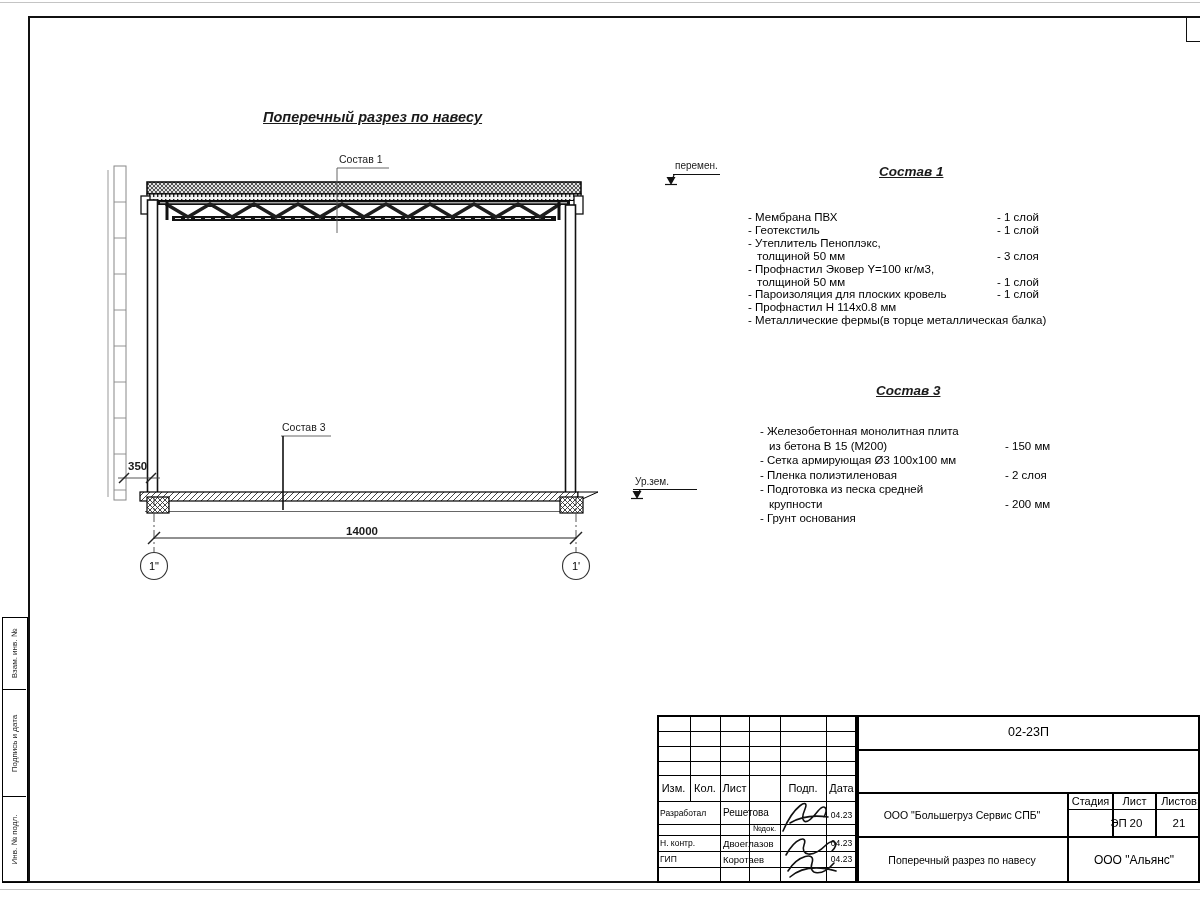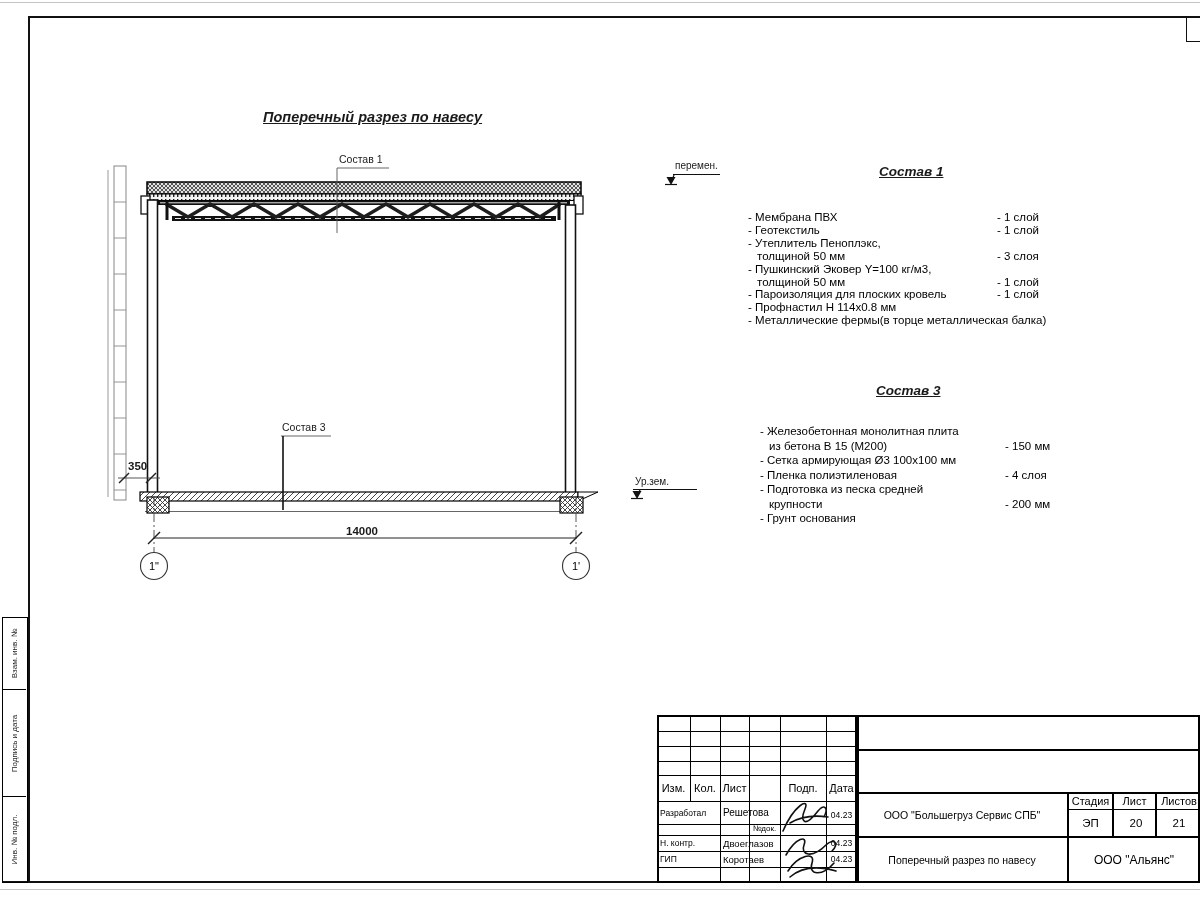--- a/index.html
+++ b/index.html
@@ -153,33 +153,33 @@
   <div class="lbl small" style="left:635px;top:476px;">Ур.зем.</div>
   <div class="bubble-label" style="left:139px;top:560px;">1"</div>
   <div class="bubble-label" style="left:561px;top:560px;">1'</div>
 
   <div class="lbl sostav-title" style="left:879px;top:164px;">Состав 1</div>
   <div class="list" style="left:748px;top:211px;">
     <div class="li"><span>- Мембрана ПВХ</span><span class="val">- 1 слой</span></div>
     <div class="li"><span>- Геотекстиль</span><span class="val">- 1 слой</span></div>
     <div class="li"><span>- Утеплитель Пеноплэкс,</span></div>
     <div class="li"><span class="ind">толщиной 50 мм</span><span class="val">- 3 слоя</span></div>
-    <div class="li"><span>- Пушкинский Эковер Y=100 кг/м3,</span></div>
+    <div class="li"><span>- Профнастил Эковер Y=100 кг/м3,</span></div>
     <div class="li"><span class="ind">толщиной 50 мм</span><span class="val">- 1 слой</span></div>
     <div class="li"><span>- Пароизоляция для плоских кровель</span><span class="val">- 1 слой</span></div>
     <div class="li"><span>- Профнастил Н 114х0.8 мм</span></div>
     <div class="li"><span>- Металлические фермы(в торце металлическая балка)</span></div>
   </div>
 
   <div class="lbl sostav-title" style="left:876px;top:383px;">Состав 3</div>
   <div class="list list3" style="left:760px;top:424px;">
     <div class="li"><span>- Железобетонная  монолитная плита</span></div>
     <div class="li"><span class="ind">из бетона В 15 (М200)</span><span class="val">- 150 мм</span></div>
     <div class="li"><span>- Сетка армирующая Ø3 100х100 мм</span></div>
-    <div class="li"><span>- Пленка полиэтиленовая</span><span class="val">-  4 слоя</span></div>
+    <div class="li"><span>- Пленка полиэтиленовая</span><span class="val">-  2 слоя</span></div>
     <div class="li"><span>- Подготовка из песка средней</span></div>
     <div class="li"><span class="ind">крупности</span><span class="val">- 200 мм</span></div>
     <div class="li"><span>- Грунт основания</span></div>
   </div>
 
   <div class="abs" style="left:657px;top:715px;width:543px;height:168px;">
 
     <div class="abs" style="left:0;top:0;width:200px;height:168px;border:2px solid #000;box-sizing:border-box;"></div>
 
     <div class="cellline" style="left:33px;top:0;width:1px;height:86px;"></div>
@@ -225,24 +225,25 @@
 
     <div class="abs" style="left:200px;top:0;width:343px;height:168px;border:2px solid #000;box-sizing:border-box;"></div>
     <div class="cellline" style="left:200px;top:34px;width:343px;height:2px;"></div>
     <div class="cellline" style="left:200px;top:77px;width:343px;height:2px;"></div>
     <div class="cellline" style="left:200px;top:121px;width:343px;height:2px;"></div>
     <div class="cellline" style="left:410px;top:77px;width:2px;height:91px;"></div>
     <div class="cellline" style="left:455px;top:77px;width:2px;height:46px;"></div>
     <div class="cellline" style="left:498px;top:77px;width:2px;height:46px;"></div>
     <div class="cellline" style="left:410px;top:94px;width:133px;height:1px;"></div>
 
+    <div class="tb-text" style="left:200px;top:0;width:343px;height:34px;font-size:12.5px;">02-23П</div>
     <div class="tb-text" style="left:200px;top:78px;width:210px;height:43px;font-size:10.5px;">ООО "Большегруз Сервис СПБ"</div>
     <div class="tb-text" style="left:411px;top:77px;width:45px;height:17px;font-size:11px;">Стадия</div>
     <div class="tb-text" style="left:456px;top:77px;width:43px;height:17px;font-size:11px;">Лист</div>
     <div class="tb-text" style="left:499px;top:77px;width:46px;height:17px;font-size:11px;">Листов</div>
-    <div class="tb-text" style="left:411px;top:94px;width:45px;height:27px;font-size:11.5px;">ЭП</div>
+    <div class="tb-text" style="left:411px;top:94px;width:45px;height:27px;font-size:11.5px;padding-left:28px;">ЭП</div>
     <div class="tb-text" style="left:456px;top:94px;width:46px;height:27px;font-size:11.5px;">20</div>
     <div class="tb-text" style="left:499px;top:94px;width:46px;height:27px;font-size:11.5px;">21</div>
     <div class="tb-text" style="left:200px;top:121px;width:210px;height:47px;font-size:10.5px;">Поперечный разрез по навесу</div>
     <div class="tb-text" style="left:411px;top:121px;width:132px;height:47px;font-size:12px;">ООО "Альянс"</div>
   </div>
 
 </div>
 
 </body></html>

